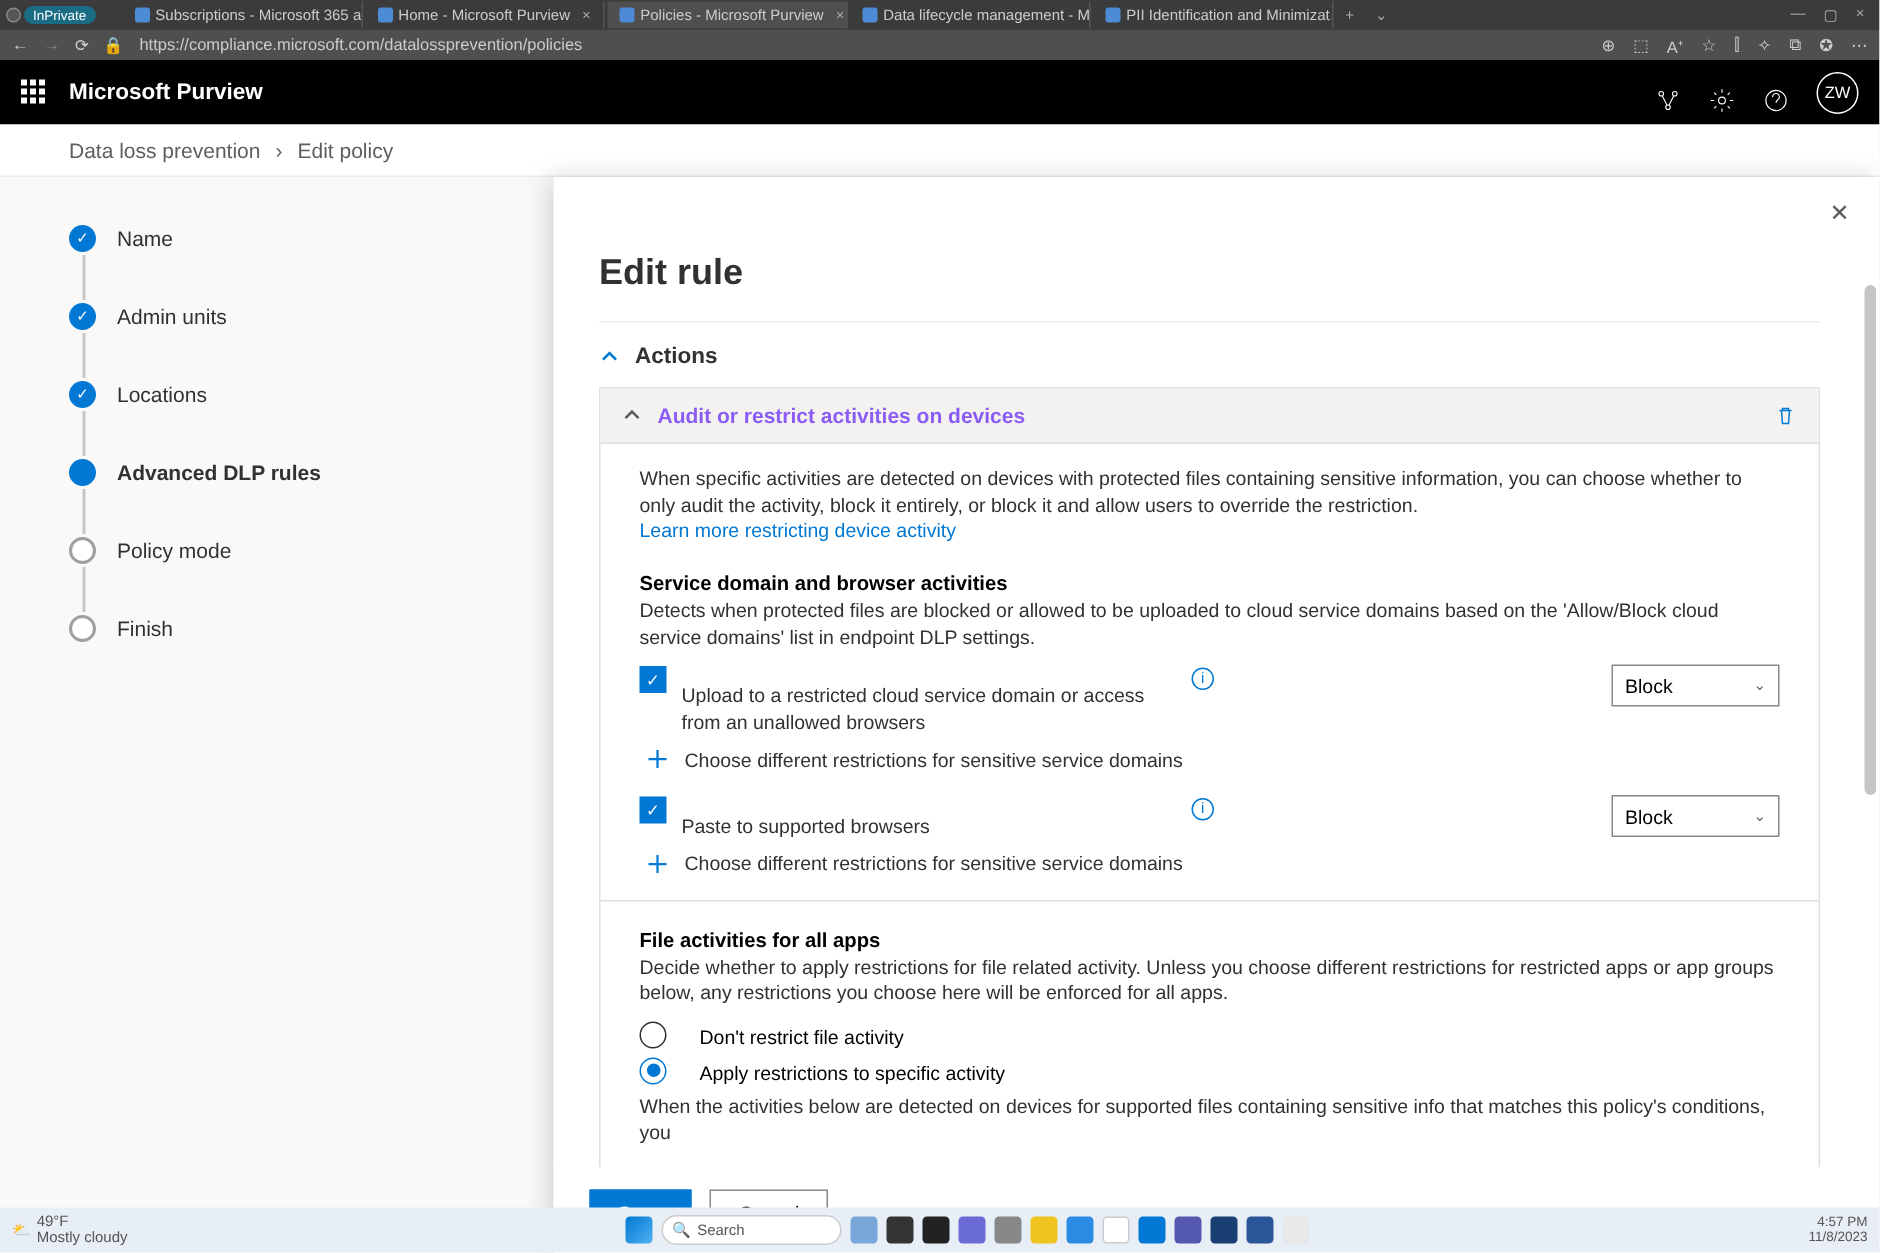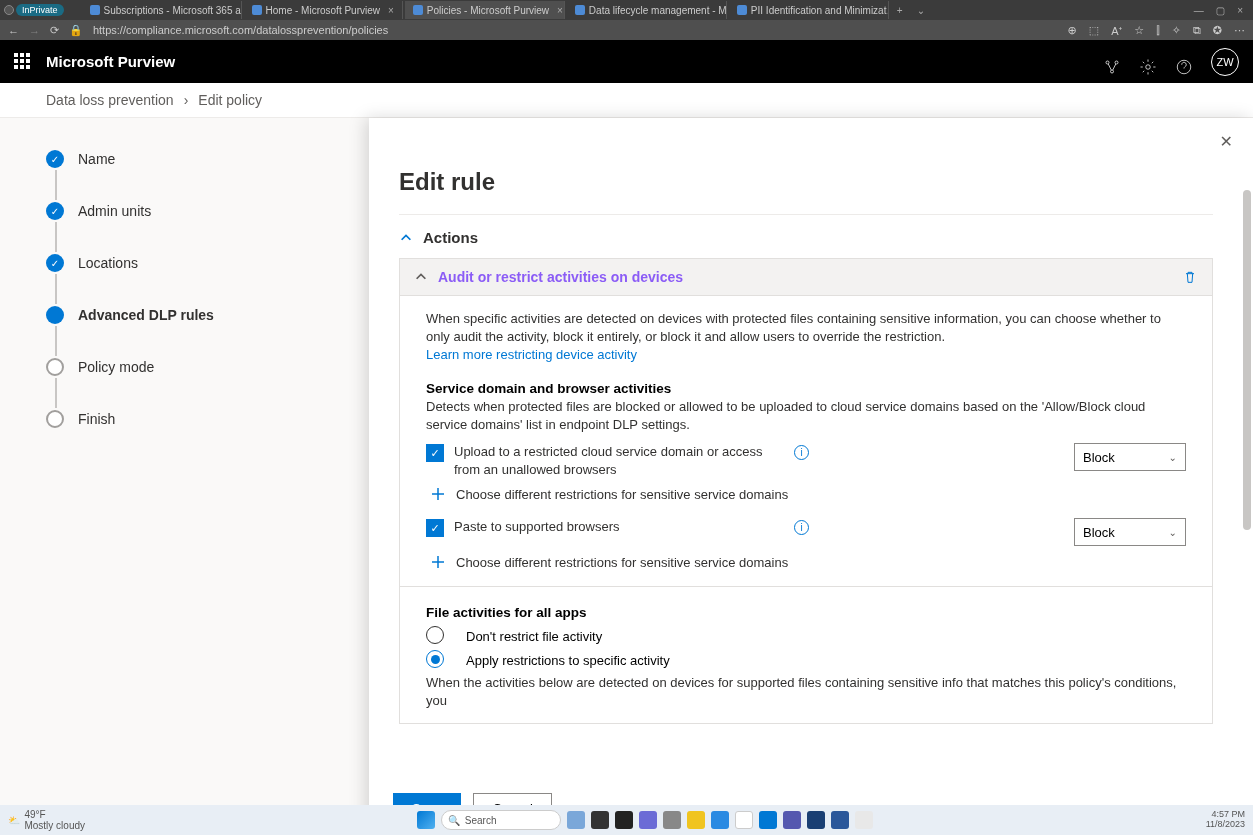--- a/index.html
+++ b/index.html
@@ -64,21 +64,21 @@
 .card-body{ padding:14px 26px;}
 .card-body p{ font-size:13px; color:#323130; line-height:1.35;}
 .link{ color:#0078d4; cursor:pointer; font-size:13px;}
 
 .sub-title{ font-size:13.5px; font-weight:600; margin-top:18px; margin-bottom:2px;}
 .sub-desc{ font-size:13px; color:#323130; margin-bottom:10px; line-height:1.35;}
 
 .act-row{ display:flex; align-items:flex-start; gap:10px; margin:8px 0;}
 .chk{ width:18px; height:18px; background:#0078d4; display:flex; align-items:center; justify-content:center; flex-shrink:0; cursor:pointer; margin-top:1px;}
 .chk::after{ content:"✓"; color:#fff; font-size:11px;}
-.act-label{ font-size:13px; color:#323130; width:330px; line-height:1.35;}
+.act-label{ font-size:13px; color:#323130; width:330px; line-height:1.35;margin-top:12px;}
 .info-ic{ width:15px; height:15px; border:1px solid #0078d4; border-radius:50%; color:#0078d4; font-size:10px; display:flex; align-items:center; justify-content:center; margin-top:2px; flex-shrink:0;}
 .dd{ margin-left:auto; width:112px; height:28px; border:1px solid #8a8886; display:flex; align-items:center; padding:0 8px; font-size:13px; cursor:pointer; justify-content:space-between;}
 .dd-chev{ font-size:10px; color:#605e5c;}
 
 .add-row{ display:flex; align-items:center; gap:10px; margin:8px 0 16px 4px; cursor:pointer;}
 .plus{ width:16px; height:16px; stroke:#0078d4; stroke-width:1.5;}
 .add-label{ font-size:13px; color:#323130;}
 
 .card-sep{ border:none; border-top:1px solid #e1dfdd; margin:6px -26px 14px -26px;}
 
@@ -296,20 +296,21 @@
           <div class="add-row">
             <svg class="plus" viewBox="0 0 16 16">
                 <path d="M8 2v12M2 8h12"></path>
               </svg>
             <span class="add-label">Choose different restrictions for sensitive service domains</span>
           </div>
 
           <hr class="card-sep">
 
           <div class="sub-title">File activities for all apps</div>
+          <div class="sub-desc">Decide whether to apply restrictions for file related activity. Unless you choose different restrictions for restricted apps or app groups below, any restrictions you choose here will be enforced for all apps.</div>
 
           <div class="radio-row">
             <div class="radio"></div>
             <span class="radio-label">Don't restrict file activity</span>
           </div>
           <div class="radio-row">
             <div class="radio sel"></div>
             <span class="radio-label">Apply restrictions to specific activity</span>
           </div>
           <div class="radio-sub">When the activities below are detected on devices for supported files containing sensitive info that matches this policy's conditions, you</div>

